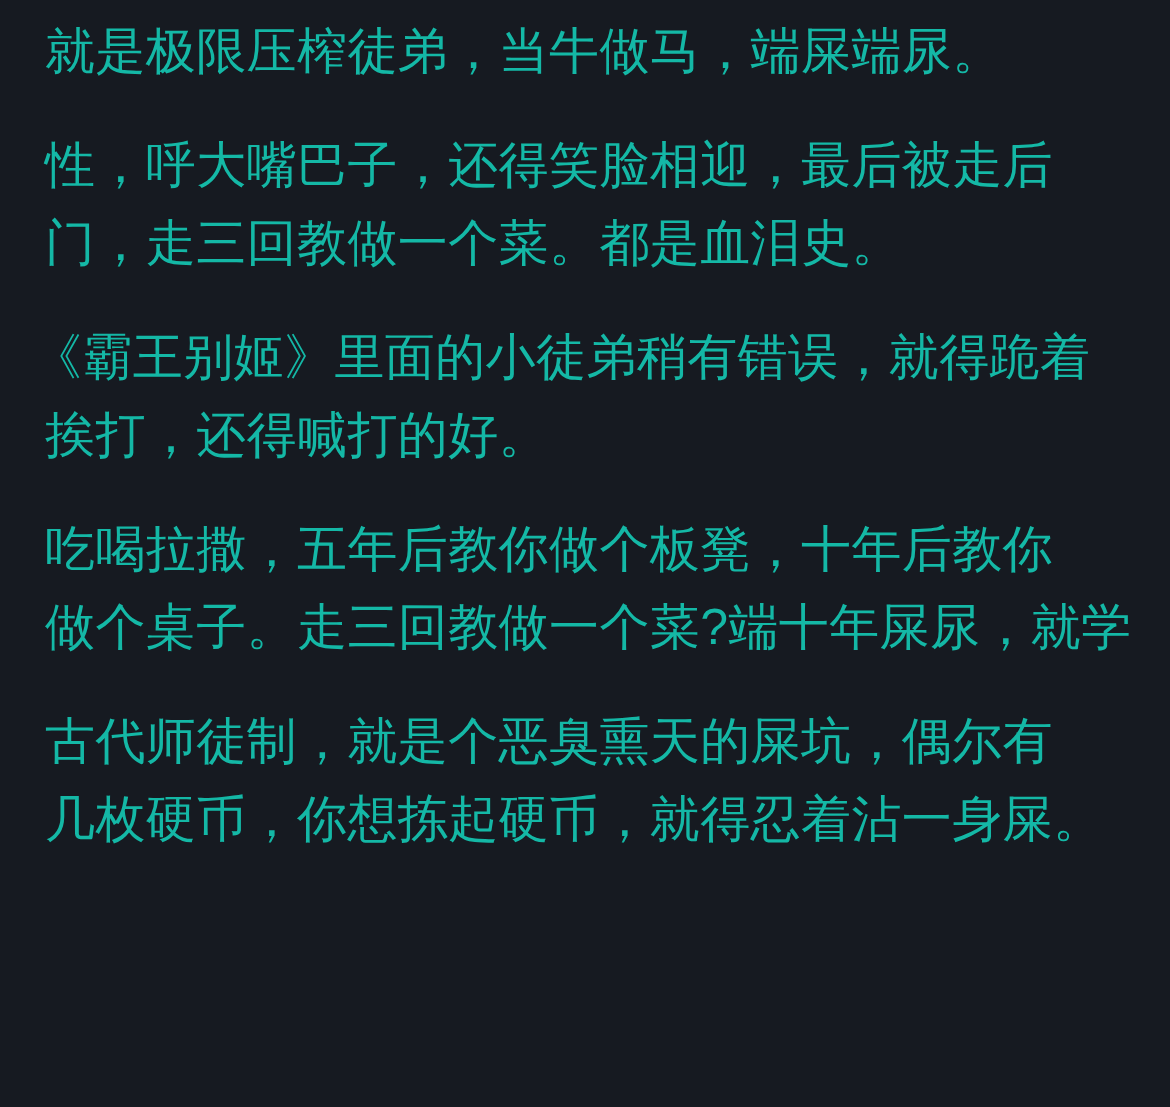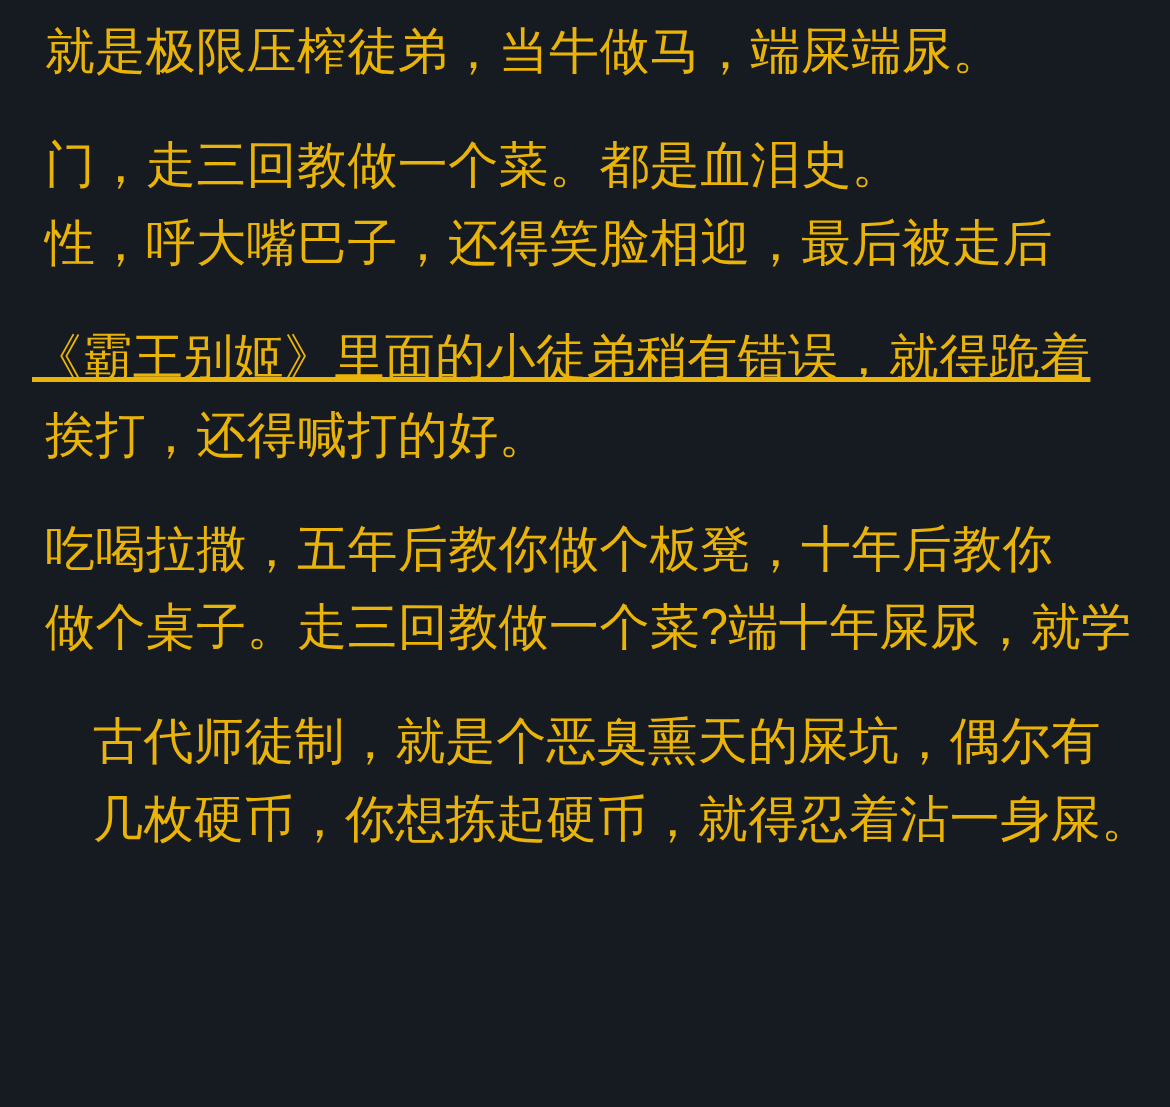--- a/index.html
+++ b/index.html
@@ -14,53 +14,51 @@
   }
   .post-body {
     box-sizing: border-box;
     width: 1170px;
     height: 1107px;
     padding: 12px 35px 0 45px;
     font-family: "Liberation Sans", "DejaVu Sans", sans-serif;
     font-size: 50px;
     font-weight: 500;
     line-height: 78px;
-    color: #eab308;
+    color: #14b8a6;
     overflow: hidden;
     text-rendering: optimizeLegibility;
   }
   .para {
     margin: 0 0 36px 0;
   }
   .para:last-child {
     margin-bottom: 0;
-    margin-left: 48px;
   }
   .line {
     white-space: nowrap;
     letter-spacing: 0.4px;
   }
   
   .line.hang {
     margin-left: -13px;
-    text-decoration: underline;
   }
 </style>
 </head>
 <body>
 
 <div class="post-body">
 
   <div class="para">
     <div class="line">就是极限压榨徒弟，当牛做马，端屎端尿。</div>
   </div>
 
   <div class="para">
+    <div class="line">性，呼大嘴巴子，还得笑脸相迎，最后被走后</div>
     <div class="line">门，走三回教做一个菜。都是血泪史。</div>
-    <div class="line">性，呼大嘴巴子，还得笑脸相迎，最后被走后</div>
   </div>
 
   <div class="para">
     <div class="line hang">《霸王别姬》里面的小徒弟稍有错误，就得跪着</div>
     <div class="line">挨打，还得喊打的好。</div>
   </div>
 
   <div class="para">
     <div class="line">吃喝拉撒，五年后教你做个板凳，十年后教你</div>
     <div class="line">做个桌子。走三回教做一个菜?端十年屎尿，就学</div>

